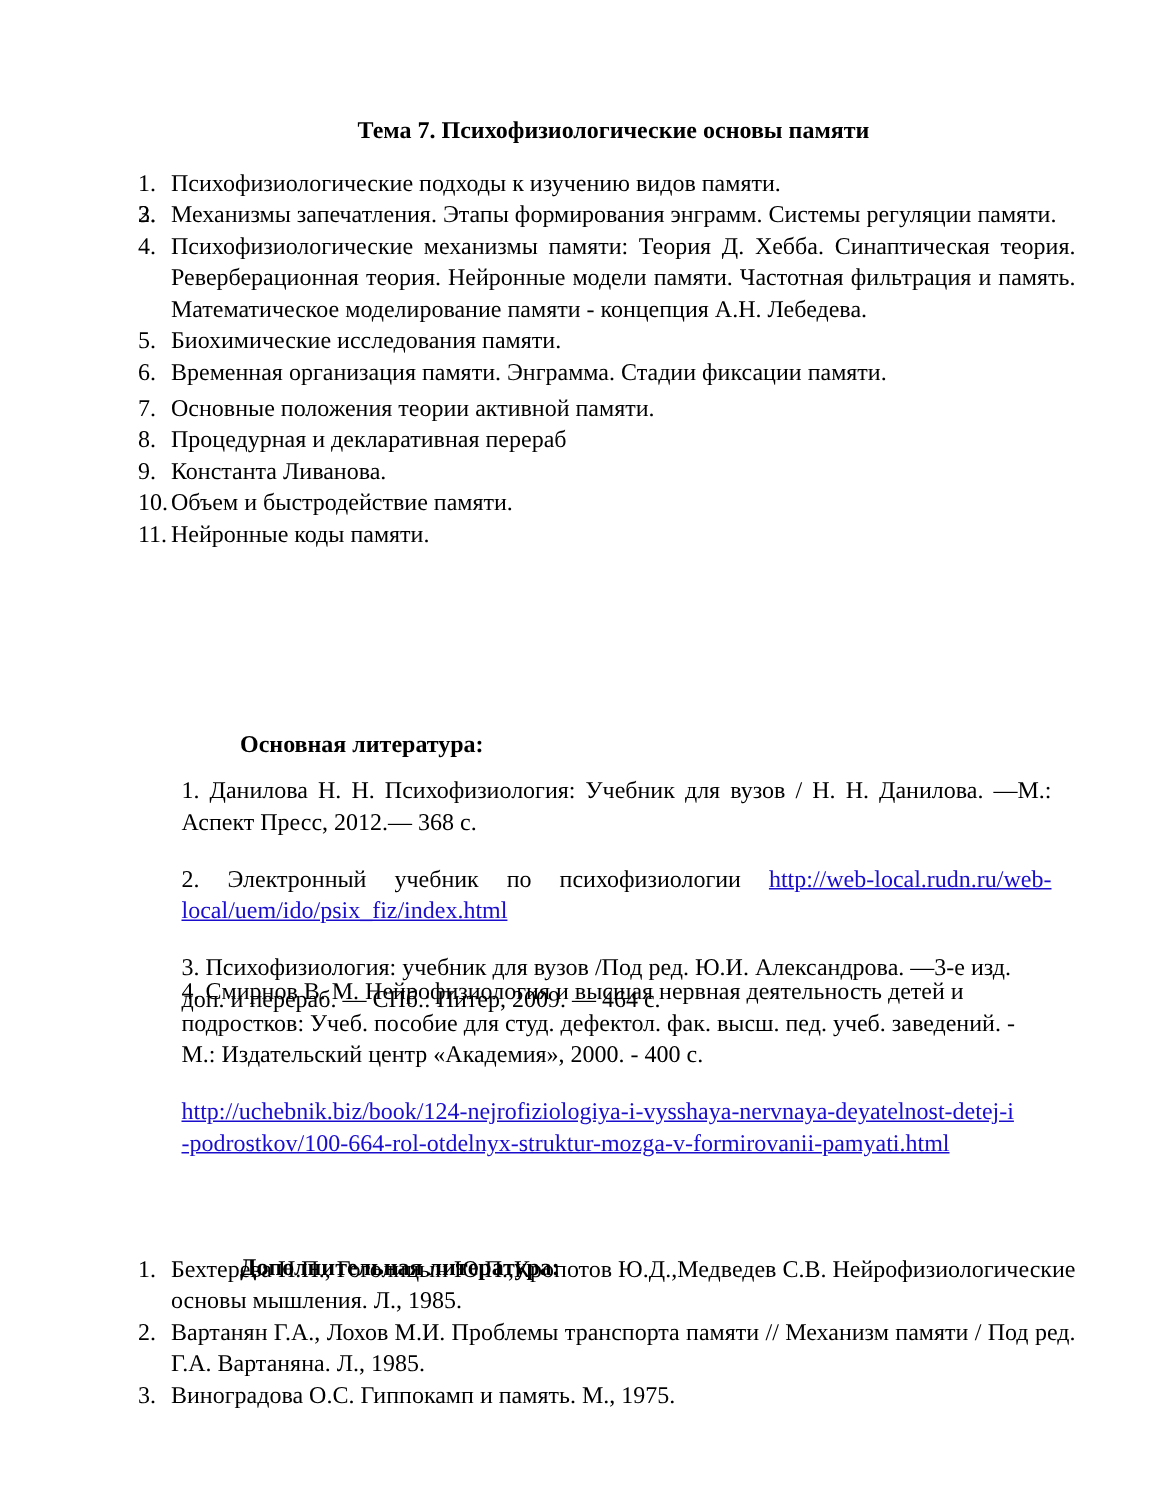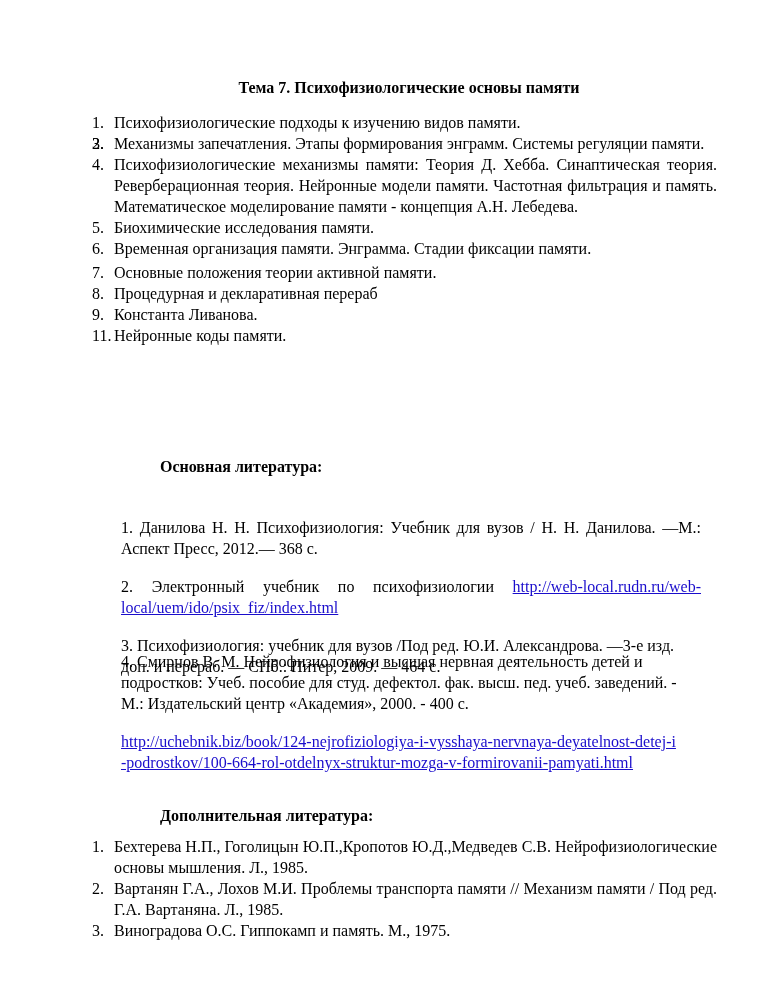--- a/index.html
+++ b/index.html
@@ -17,21 +17,21 @@
   }
   ol.topics { top: 112px; }
   ol.extra { top: 836px; }
   ol li {
     position: relative; padding-left: 22px; line-height: 21px; font-size: 16px;
     text-align: justify;
   }
   ol li .num { position: absolute; left: 0; top: 0; }
   ol.topics li.tight { margin-top: 3px; }
   .h2 {
-    position: absolute; font-weight: bold; font-size: 16px; line-height: 20px;
+    position: absolute; font-weight: bold; font-size: 16px; line-height: 20px; margin-top: 30px;
   }
   .h-main { left: 160px; top: 457px; }
   .h-extra { left: 160px; top: 806px; }
   .lit {
     position: absolute; left: 104px; width: 614px; font-size: 16px; line-height: 21px;
     text-align: justify;
   }
   .lit p { margin: 17px; }
   .lit1 { top: 500px; }
   .lit4 { top: 634px; text-align: left; font-family: Liberation Serif, serif; }
@@ -48,20 +48,21 @@
   <ol class="topics">
     <li><span class="num">1.</span><span>Психофизиологические подходы к изучению видов памяти.</span></li>
     <li><span class="num">2.</span></li>
     <li><span class="num">3.</span><span>Механизмы запечатления. Этапы формирования энграмм. Системы регуляции памяти.</span></li>
     <li><span class="num">4.</span><span>Психофизиологические механизмы памяти: Теория Д. Хебба. Синаптическая теория. Реверберационная теория. Нейронные модели памяти. Частотная фильтрация и память. Математическое моделирование памяти - концепция А.Н. Лебедева.</span></li>
     <li><span class="num">5.</span><span>Биохимические исследования памяти.</span></li>
     <li><span class="num">6.</span><span>Временная организация памяти. Энграмма. Стадии фиксации памяти.</span></li>
     <li class="tight"><span class="num">7.</span><span>Основные положения теории активной памяти.</span></li>
     <li><span class="num">8.</span><span>Процедурная и декларативная перераб</span></li>
     <li><span class="num">9.</span><span>Константа Ливанова.</span></li>
+    <li><span class="num">10.</span><span>Объем и быстродействие памяти.</span></li>
     <li><span class="num">11.</span><span>Нейронные коды памяти.</span></li>
   </ol>
 
   <div class="h2 h-main">Основная литература:</div>
 
   <div class="lit lit1">
     <p><span>1. Данилова Н. Н. Психофизиология: Учебник для вузов / Н. Н. Данилова. —М.: Аспект Пресс, 2012.— 368 с.</span></p>
     <p class="just"><span>2. Электронный учебник по психофизиологии </span><a class="link" href="#">http://web-local.rudn.ru/web-local/uem/ido/psix_fiz/index.html</a></p>
     <p style="text-align:left"><span>3. Психофизиология: учебник для вузов /Под ред. Ю.И. Александрова. —3-е изд. доп. и перераб. — СПб.: Питер, 2009. — 464 с.</span></p>
   </div>

